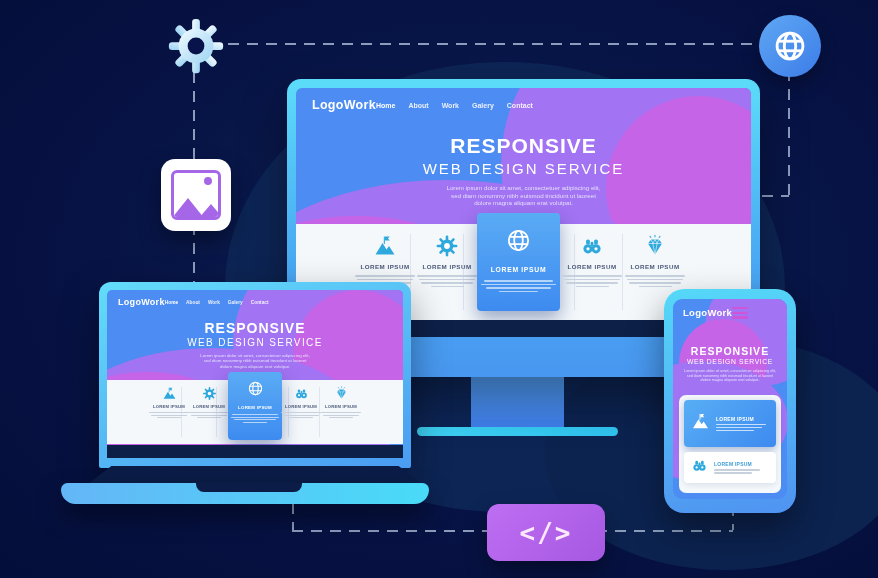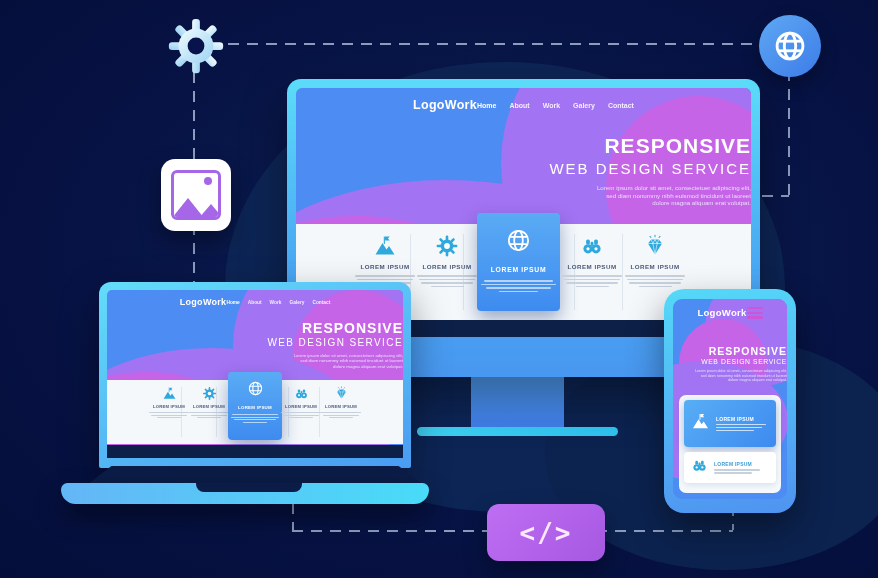--- a/index.html
+++ b/index.html
@@ -41,25 +41,25 @@
     background:linear-gradient(90deg,#3fd2f4,#2fc3ef); }
   .monitor { position:absolute; left:287px; top:79px; width:473px; height:298px; border-radius:14px;
     background:linear-gradient(180deg,#5cdcf9 0%,#49a8f3 62%,#4897f0 100%);
     box-shadow:0 20px 45px rgba(0,0,0,.38); }
 
   
   .screen { position:absolute; overflow:hidden; background:#4d8cf2; }
   .sblob { position:absolute; border-radius:50%; }
   .purple { background:#a273f2; } .magenta { background:#c564e6; }
   .nav { position:absolute; top:var(--nav-top); left:var(--pad); right:var(--pad);
-    display:flex; justify-content:center; align-items:center; }
+    display:flex; justify-content:flex-start; align-items:center; }
   .logo { font-size:var(--fs-logo); font-weight:bold; color:#fff; letter-spacing:.3px; }
   .links { display:flex; gap:var(--link-gap); font-size:var(--fs-link); color:rgba(255,255,255,.88); font-weight:600; }
   .links .lk0 { color:#fff; font-weight:700; }
-  .hero { position:absolute; left:0; right:0; top:var(--hero-top); text-align:right; color:#fff; }
+  .hero { position:absolute; left:0; right:0; top:var(--hero-top); text-align:center; color:#fff; }
   .hero-title { font-size:var(--fs-title); font-weight:800; letter-spacing:1px; }
   .hero-sub { font-size:var(--fs-sub); font-weight:300; letter-spacing:var(--sub-ls); margin-top:var(--sub-mt); }
   .hero-para { margin-top:var(--para-mt); font-size:var(--fs-para); line-height:var(--lh-para);
     color:rgba(240,242,255,.85); }
   .strip { position:absolute; left:0; right:0; background:#f4f8fb; }
   .vdiv { position:absolute; width:1px; background:#dde5ee; }
   .scard { position:absolute; text-align:center; color:#2fa9dd; }
   .scard svg { display:block; margin:0 auto; }
   .ctitle { font-weight:700; color:#4b5978; }
   .bar { border-radius:1px; margin:2px auto 0; background:#c7d1de; }

